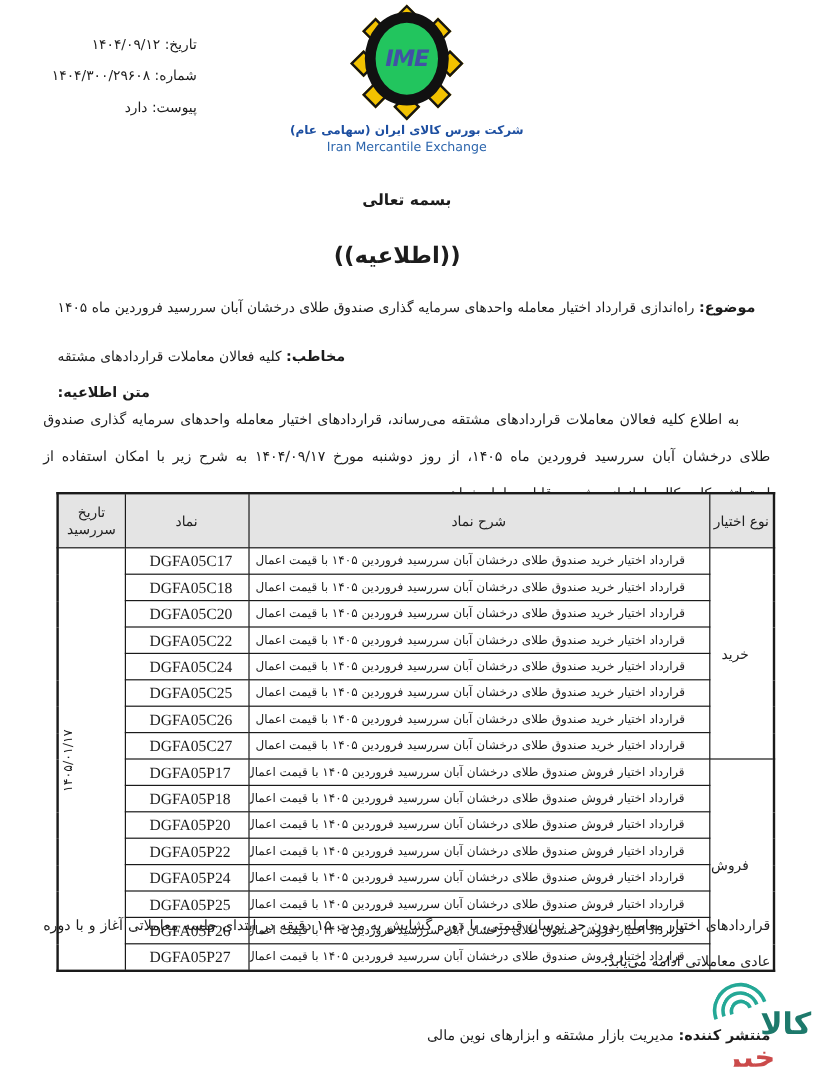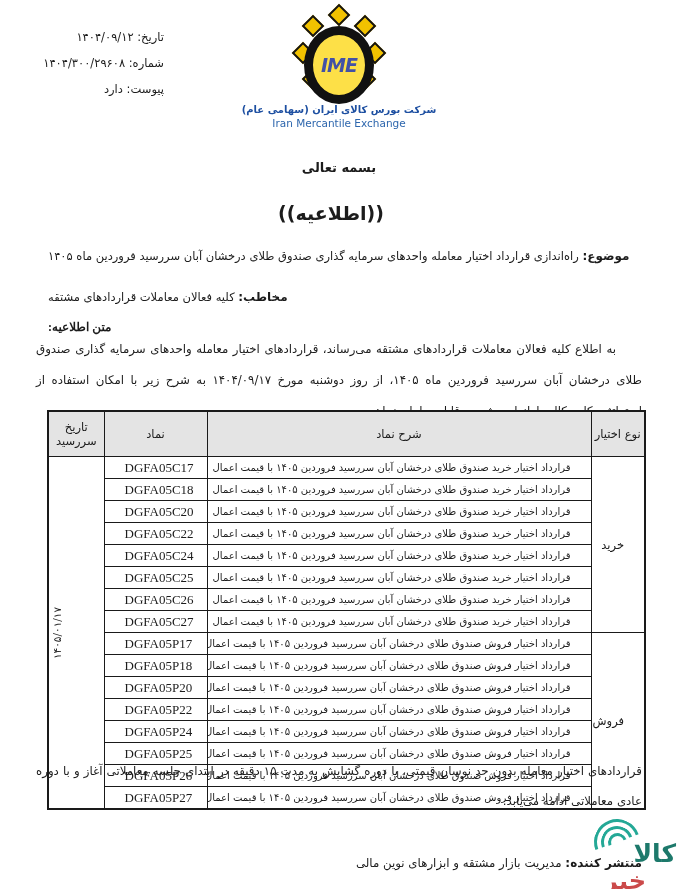--- a/index.html
+++ b/index.html
@@ -30,23 +30,23 @@
   }
   .logo .d:nth-of-type(1){ left:35px; top:-3px; }
   .logo .d:nth-of-type(2){ left:61px; top:8px; }
   .logo .d:nth-of-type(3){ left:71px; top:35px; }
   .logo .d:nth-of-type(4){ left:61px; top:61px; }
   .logo .d:nth-of-type(5){ left:35px; top:71px; }
   .logo .d:nth-of-type(6){ left:9px;  top:61px; }
   .logo .d:nth-of-type(7){ left:-1px; top:35px; }
   .logo .d:nth-of-type(8){ left:9px;  top:8px; }
   .logo .ring {
-    position:absolute; left:8px; top:16px;
+    position:absolute; left:8px; top:0;
     width:52px; height:60px;
-    background:#fde047;
+    background:#22c55e;
     border:9px solid #111111;
     border-radius:50%;
     display:flex; align-items:center; justify-content:center;
   }
   .logo .ime {
     font-style:italic; font-weight:bold;
     font-size:19px; letter-spacing:-1px;
     color:#4251a6;
   }
   .company-fa { margin-top:8px; color:#1d4fa1; font-weight:bold; font-size:10px; direction:rtl; }
@@ -58,21 +58,21 @@
 
   
   .line-rtl {
     position:absolute; right:36px; left:48px;
     direction:rtl; text-align:left;
     font-size:11.5px; line-height:22px;
   }
   .line-rtl b { font-size:12px; }
   .subject-line  { top:245px; }
   .audience-line { top:286px; }
-  .bodyhead-line { top:316px;font-family:Liberation Serif, serif; }
+  .bodyhead-line { top:316px; }
 
   .body-par {
     position:absolute; top:334px; right:36px; left:36px;
     direction:rtl; text-align:justify;
     font-size:11.8px; line-height:31px;
     text-indent:26px;
   }
 
   
   .contracts {

